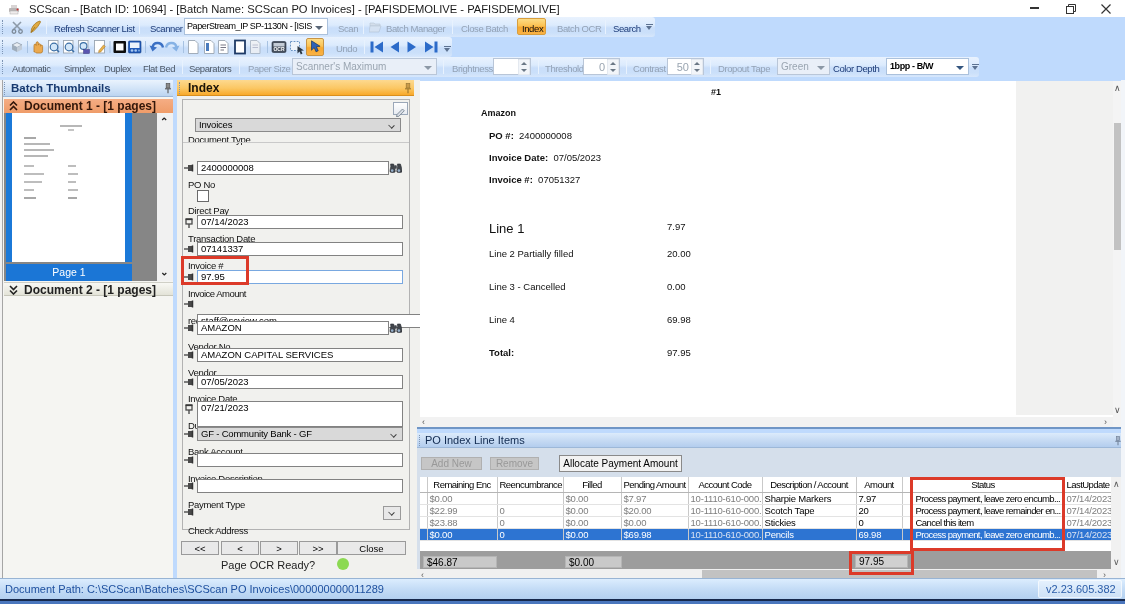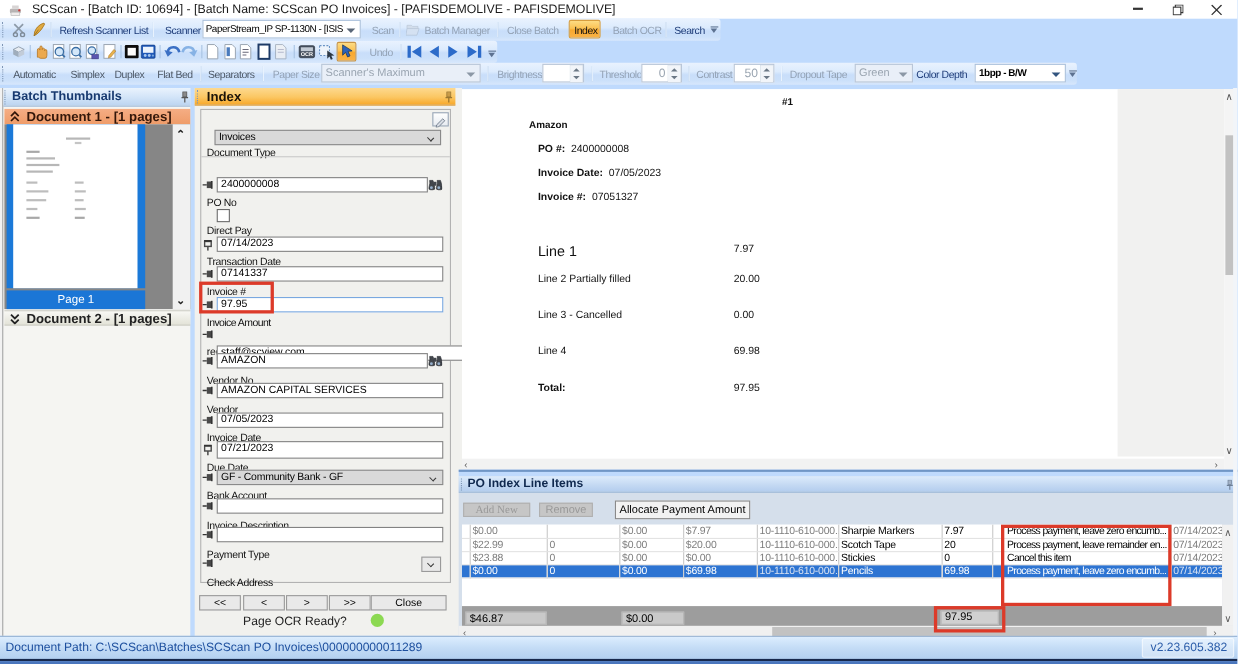--- a/index.html
+++ b/index.html
@@ -364,21 +364,21 @@
     <div class="abs redbox" style="left:4px;top:176px;width:68px;height:29px"></div>
     <div class="abs flabel" style="left:11px;top:206px">requestor</div>
     <div class="abs field" style="left:20px;top:234px;width:224px;height:14px">staff@scview.com</div>
     <div class="abs flabel" style="left:11px;top:232px">Vendor No</div>
     <div class="abs field" style="left:20px;top:241px;width:192px;height:14px">AMAZON</div>
     <div class="abs flabel" style="left:11px;top:258px">Vendor</div>
     <div class="abs field" style="left:20px;top:268px;width:206px;height:14px">AMAZON CAPITAL SERVICES</div>
     <div class="abs flabel" style="left:11px;top:284px">Invoice Date</div>
     <div class="abs field" style="left:20px;top:295px;width:206px;height:14px">07/05/2023</div>
     <div class="abs flabel" style="left:11px;top:311px">Due Date</div>
-    <div class="abs field" style="left:20px;top:321px;width:206px;height:16px">07/21/2023</div>
+    <div class="abs field" style="left:20px;top:321px;width:206px;height:26px">07/21/2023</div>
     <div class="abs flabel" style="left:11px;top:337px">Bank Account</div>
     <div class="abs fieldg" style="left:20px;top:347px;width:206px;height:14px">GF - Community Bank - GF<span class="chev"></span></div>
     <div class="abs flabel" style="left:11px;top:364px">Invoice Description</div>
     <div class="abs field" style="left:20px;top:373px;width:206px;height:14px"></div>
     <div class="abs flabel" style="left:11px;top:390px">Payment Type</div>
     <div class="abs field" style="left:20px;top:399px;width:206px;height:14px"></div>
     <div class="abs flabel" style="left:11px;top:416px">Check Address</div>
     <div class="abs" style="left:206px;top:426px;width:18px;height:14px;background:#e8e8e8;border:1px solid #9a9a9a">
         <span style="position:absolute;left:5px;top:3px;width:5px;height:5px;border-right:1.5px solid #3a3a3a;border-bottom:1.5px solid #3a3a3a;transform:rotate(45deg) scaleY(0.85)"></span>
       </div>
@@ -496,47 +496,59 @@
       <div class="abs" style="left:247px;top:233px;font-size:9.5px;color:#111">69.98</div>
     <div class="abs" style="left:69px;top:266px;font-size:9.5px;font-weight:bold;color:#111">Total:</div>
       <div class="abs" style="left:247px;top:266px;font-size:9.5px;color:#111">97.95</div>
   </div>
 
   <div class="abs" style="left:417px;top:427px;width:708px;height:6px;background:#bfdafd;border-top:2px solid #7096c6"></div>
 
   <div id="popanel" class="abs">
     <div id="pohead" class="abs">
       <div class="abs grip" style="left:2px;top:2px;height:11px"></div>
-      <span class="abs" style="left:8px;top:1px;font-size:11px;font-weight:bold;color:#10294f">PO Index Line Items</span>
+      <span class="abs" style="left:8px;top:1px;font-size:11px;font-weight:normal;color:#10294f">PO Index Line Items</span>
       <svg class="abs" style="left:697px;top:3px" width="8" height="10" viewBox="0 0 8 11" opacity="0.8">
           <rect x="2.2" y="0.5" width="3.6" height="4.5" fill="#9aa8bc" stroke="#5a6a80" stroke-width="0.7"></rect>
           <path d="M1 5.8 h6" stroke="#5a6a80" stroke-width="1.1"></path>
           <path d="M4 6 v4.2" stroke="#5a6a80" stroke-width="1.1"></path>
         </svg>
     </div>
 
-    <button class="abs" style="left:4px;top:24px;width:61px;height:13px;background:#c6c6c6;border:1px solid #b0b0b0;color:#999;font-size:10px;font-family:Liberation Serif, serif">Add New</button>
+    <button class="abs" style="left:4px;top:24px;width:61px;height:13px;background:#c6c6c6;border:1px solid #b0b0b0;color:#999;font-size:10px;font-family:Liberation Sans, sans-serif">Add New</button>
     <button class="abs" style="left:73px;top:24px;width:49px;height:13px;background:#c6c6c6;border:1px solid #b0b0b0;color:#999;font-size:10px;font-family:'Liberation Sans',sans-serif">Remove</button>
     <button class="abs" style="left:142px;top:22px;width:123px;height:17px;background:#f2f2f2;border:1px solid #8a8a8a;color:#000;font-size:10px;font-family:'Liberation Sans',sans-serif">Allocate Payment Amount</button>
 
     <div class="abs" style="left:3px;top:44px;width:691px;height:109px;background:#fff"></div>
     <table id="grid" class="abs" style="left:3px;top:44px;width:691px">
       <colgroup>
           <col style="width:7px">
           <col style="width:70px">
           <col style="width:66px">
           <col style="width:58px">
           <col style="width:67px">
           <col style="width:74px">
           <col style="width:94px">
           <col style="width:46px">
           <col style="width:162px">
           <col style="width:47px">
         </colgroup>
       <tbody>
+          <tr class="hd">
+            <td></td>
+            <td>Remaining Enc</td>
+            <td>Reencumbrance</td>
+            <td>Filled</td>
+            <td>Pending Amount</td>
+            <td>Account Code</td>
+            <td>Description / Account</td>
+            <td>Amount</td>
+            <td>Status</td>
+            <td>LastUpdate</td>
+          </tr>
       <tr>
             <td></td>
             <td class="gtx">$0.00</td>
             <td class="gtx"></td>
             <td class="gtx">$0.00</td>
             <td class="gtx">$7.97</td>
             <td class="gtx">10-1110-610-000...</td>
             <td>Sharpie Markers</td>
             <td>7.97</td>
             <td class="st">Process payment, leave zero encumb...</td>

